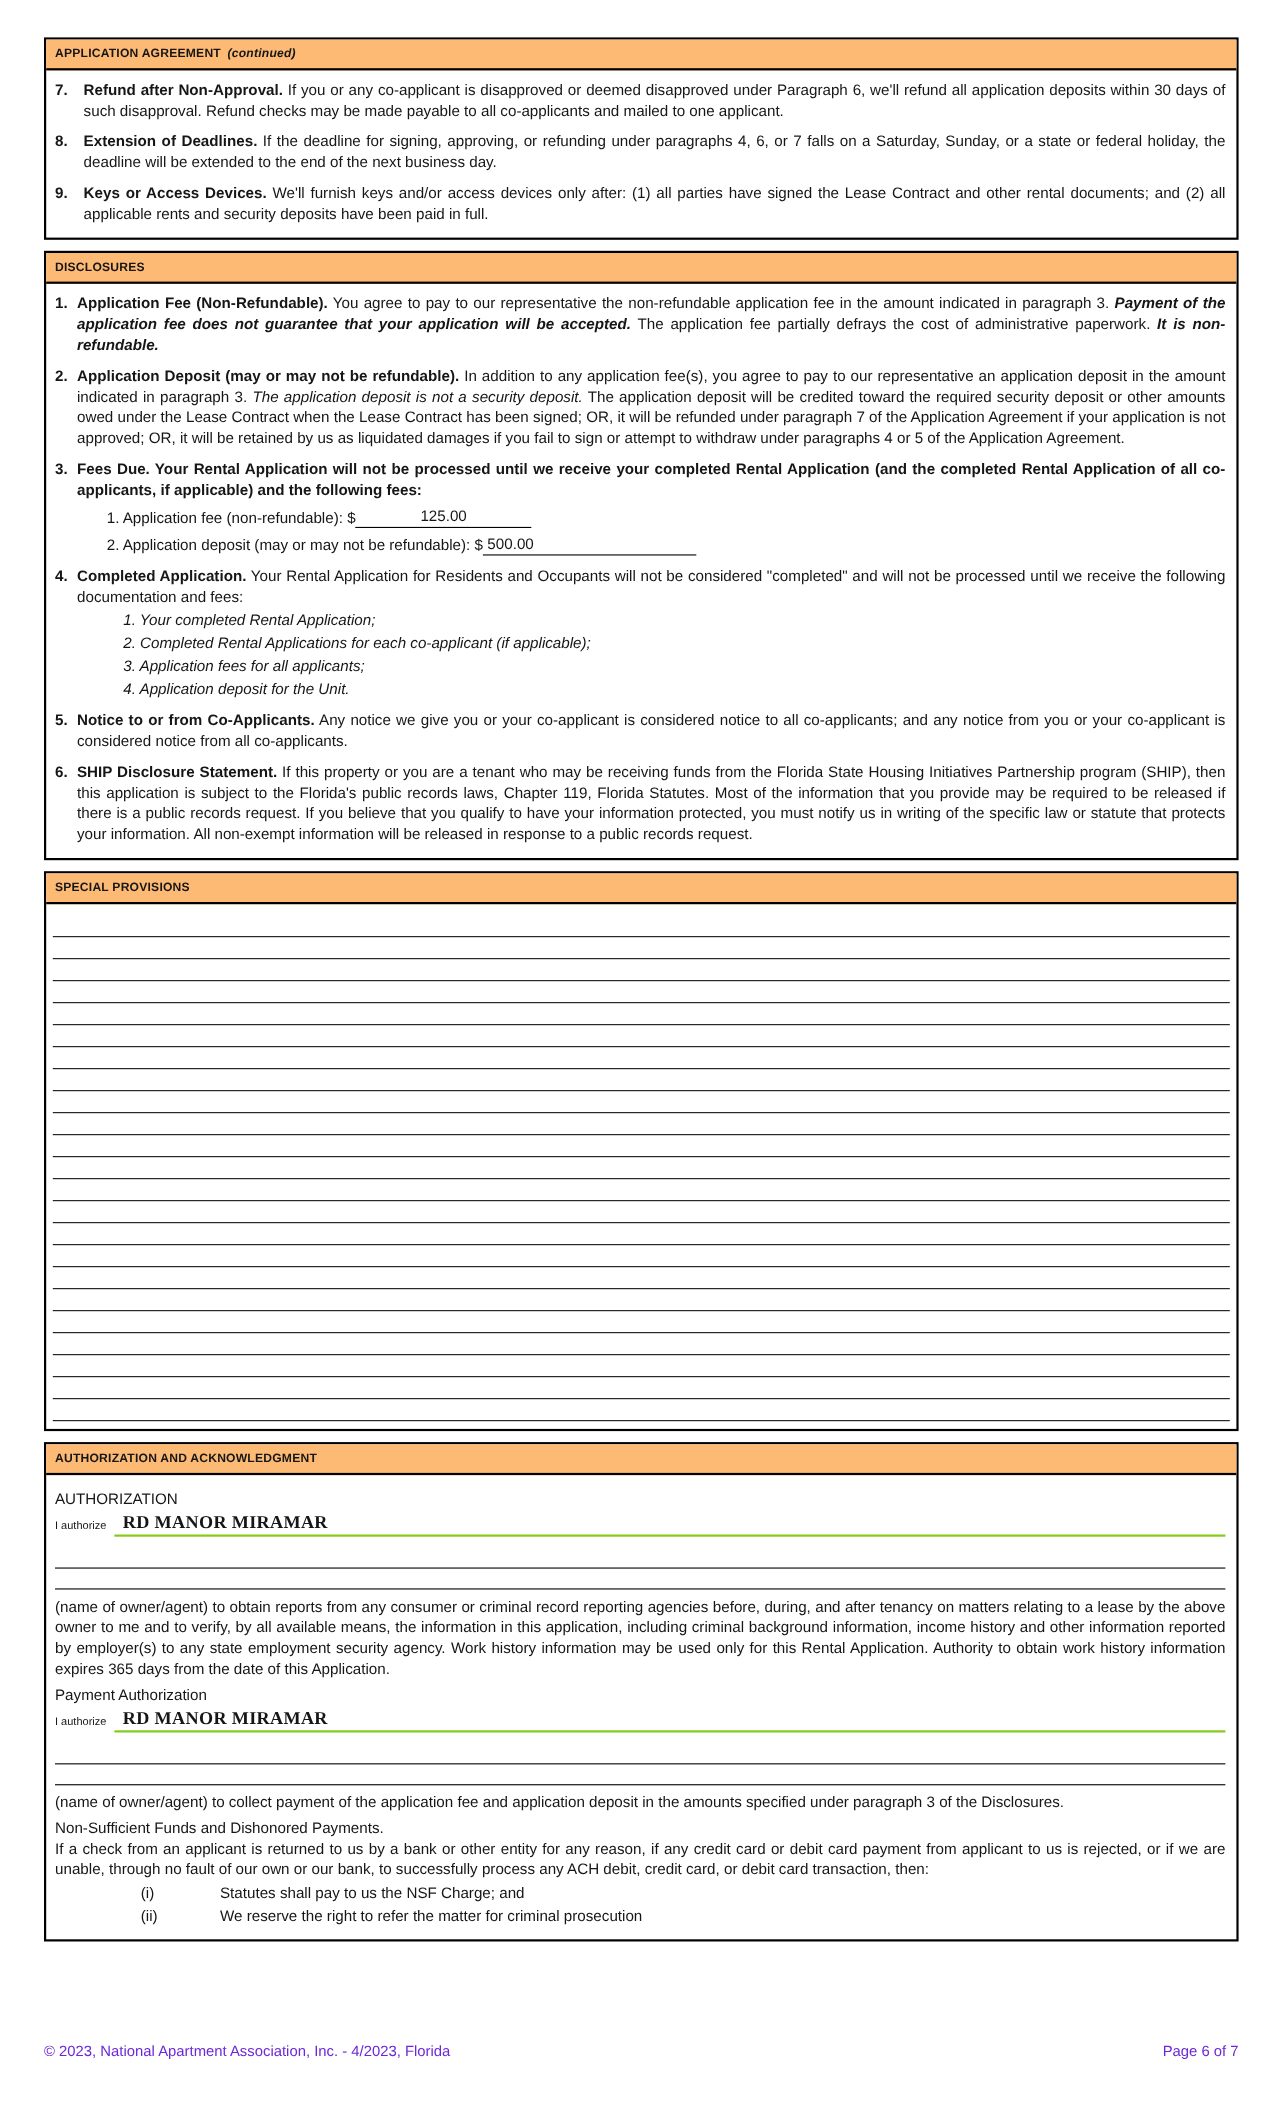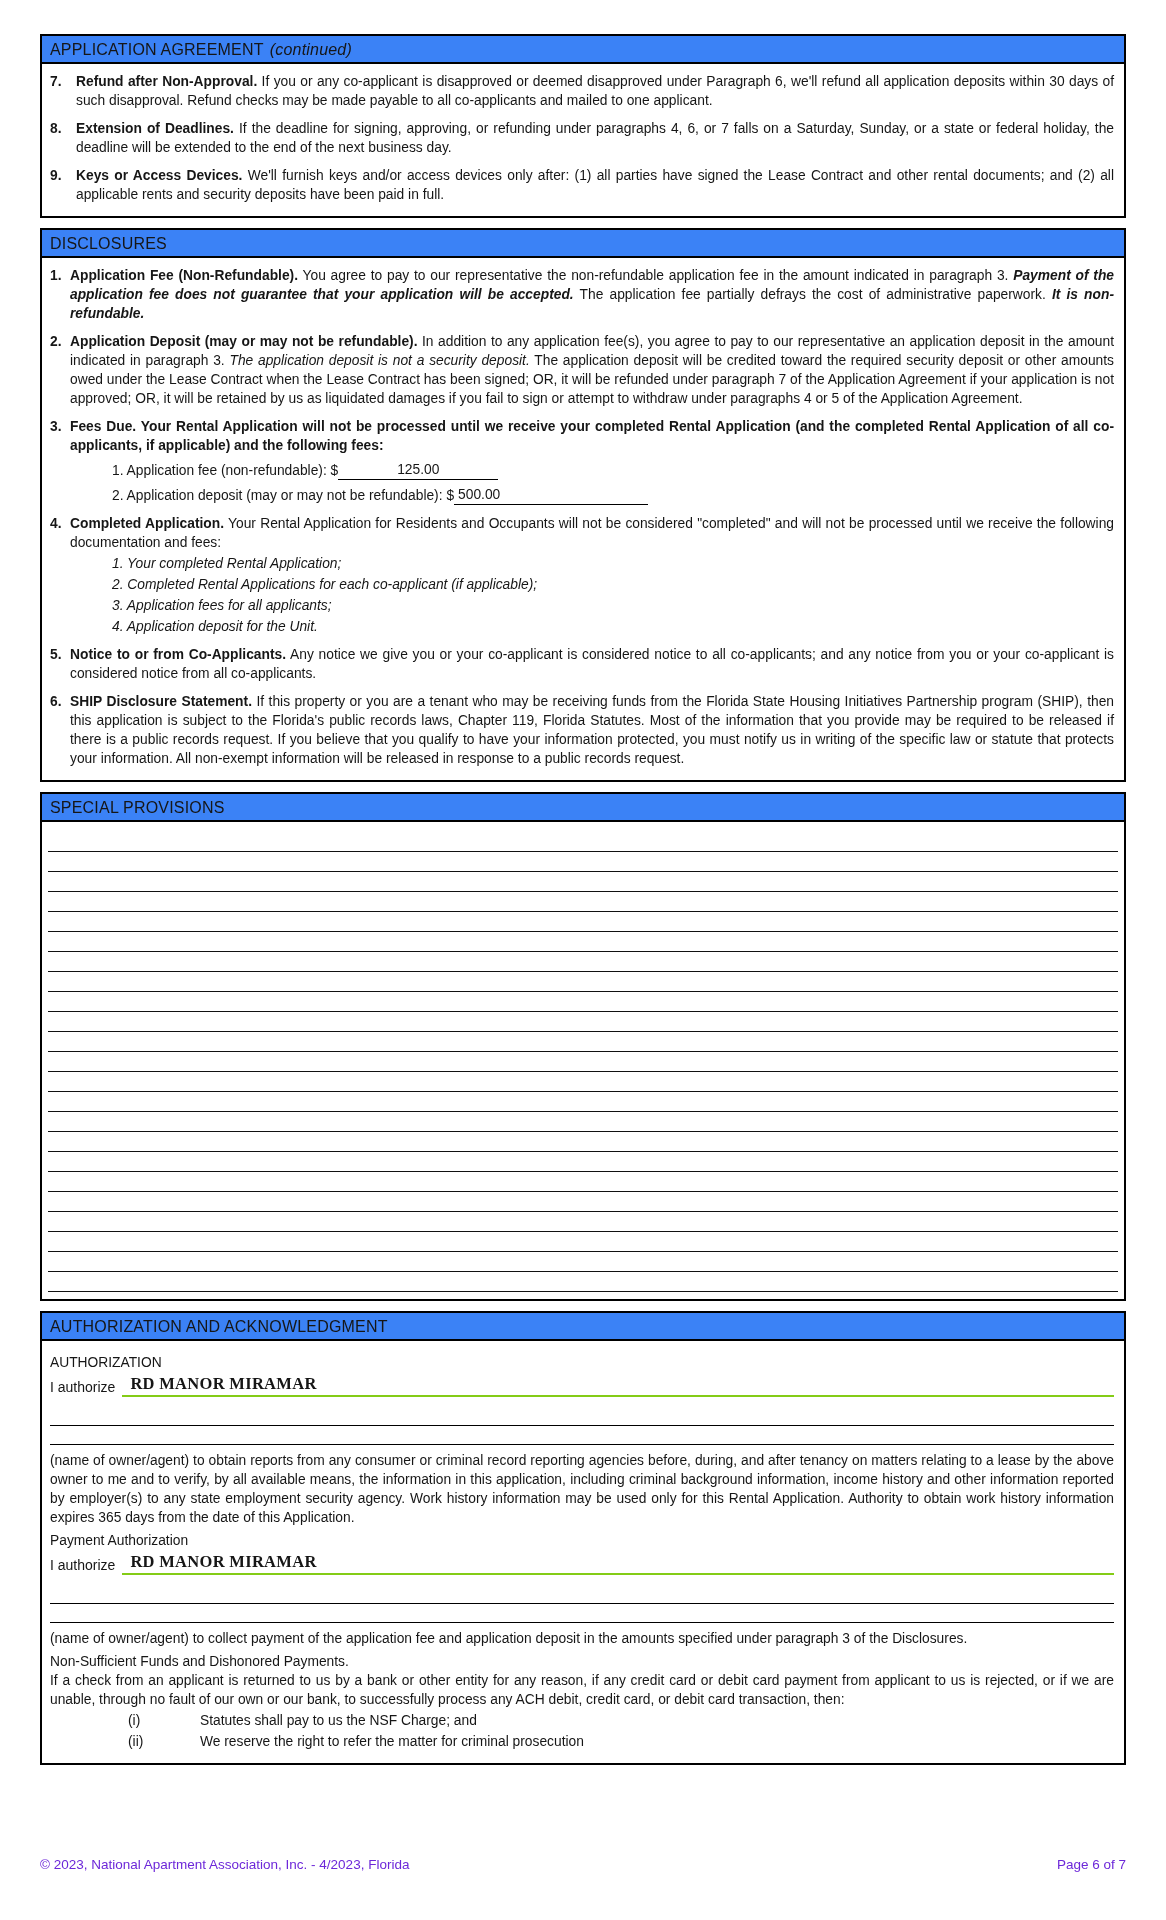--- a/index.html
+++ b/index.html
@@ -4,51 +4,51 @@
 <style>
   html,body{margin:0;padding:0;background:#ffffff;}
   body{
     width:1166px;height:1920px;position:relative;
     font-family:"Liberation Sans",sans-serif;color:#161616;
     -webkit-font-smoothing:antialiased;
   }
   .page{padding:34px 40px 0 40px;}
   .box{border:2px solid #000;margin-bottom:10px;background:#fff;}
   .sec-header{
-    background:#3b82f6;border-bottom:2px solid #000;
-    padding:4px 8px 3px 8px;font-weight:400;font-size:16px;line-height:19px;
+    background:#fdba74;border-bottom:2px solid #000;
+    padding:4px 8px 3px 8px;font-weight:700;font-size:11px;line-height:19px;
     letter-spacing:.2px;
   }
   .sec-title-suffix{font-style:italic;margin-left:6px;}
   .sec-body{padding:8px 10px 12px 8px;font-size:13.8px;line-height:19px;}
   .item{display:flex;margin-top:9px;}
   .item:first-child{margin-top:0;}
   .num{flex:0 0 26px;font-weight:700;text-align:left;}
   .dnum{flex:0 0 20px;font-weight:700;text-align:left;}
   .itext{flex:1;text-align:justify;}
   p{margin:0;}
   .b{font-weight:700;}
   .i{font-style:italic;}
   .bi{font-weight:700;font-style:italic;}
   .jtext{text-align:justify;}
-  .fee-line{margin:5px 0 0 42px;}
+  .fee-line{margin:5px 0 0 27px;}
   .fee-fill{
     display:inline-block;border-bottom:1.5px solid #000;vertical-align:bottom;
     min-height:17px;
   }
   .fee-fill.center{width:160px;text-align:center;}
   .fee-fill.left{width:190px;text-align:left;padding-left:4px;}
   .doc-item{margin:2px 0 0 42px;font-style:italic;}
   
   .sp-lines{padding:10px 6px 7px 6px;}
   .sp-line{height:19px;border-bottom:1.4px solid #111;}
   
   .sub-h{font-weight:400;font-size:13.8px;margin-top:4px;}
   .auth-line{display:flex;align-items:flex-end;margin-top:2px;}
-  .auth-label{white-space:nowrap;margin-right:7px;font-size:14px;}
+  .auth-label{white-space:nowrap;margin-right:7px;font-size:10px;}
   .fill{
     flex:1;border-bottom:2px solid #84cc16;padding:0 0 1px 8px;
     font-family:"Liberation Serif",serif;font-weight:700;font-size:16.5px;
     letter-spacing:.3px;line-height:20px;
   }
   .auth-blank-1{height:28px;border-bottom:1.6px solid #000;}
   .auth-blank-2{height:18px;border-bottom:1.6px solid #000;}
   .apar{margin-top:6px;text-align:justify;}
   .nsf-row{display:flex;margin-top:2px;}
   .nsf-num{flex:0 0 72px;margin-left:78px;}

